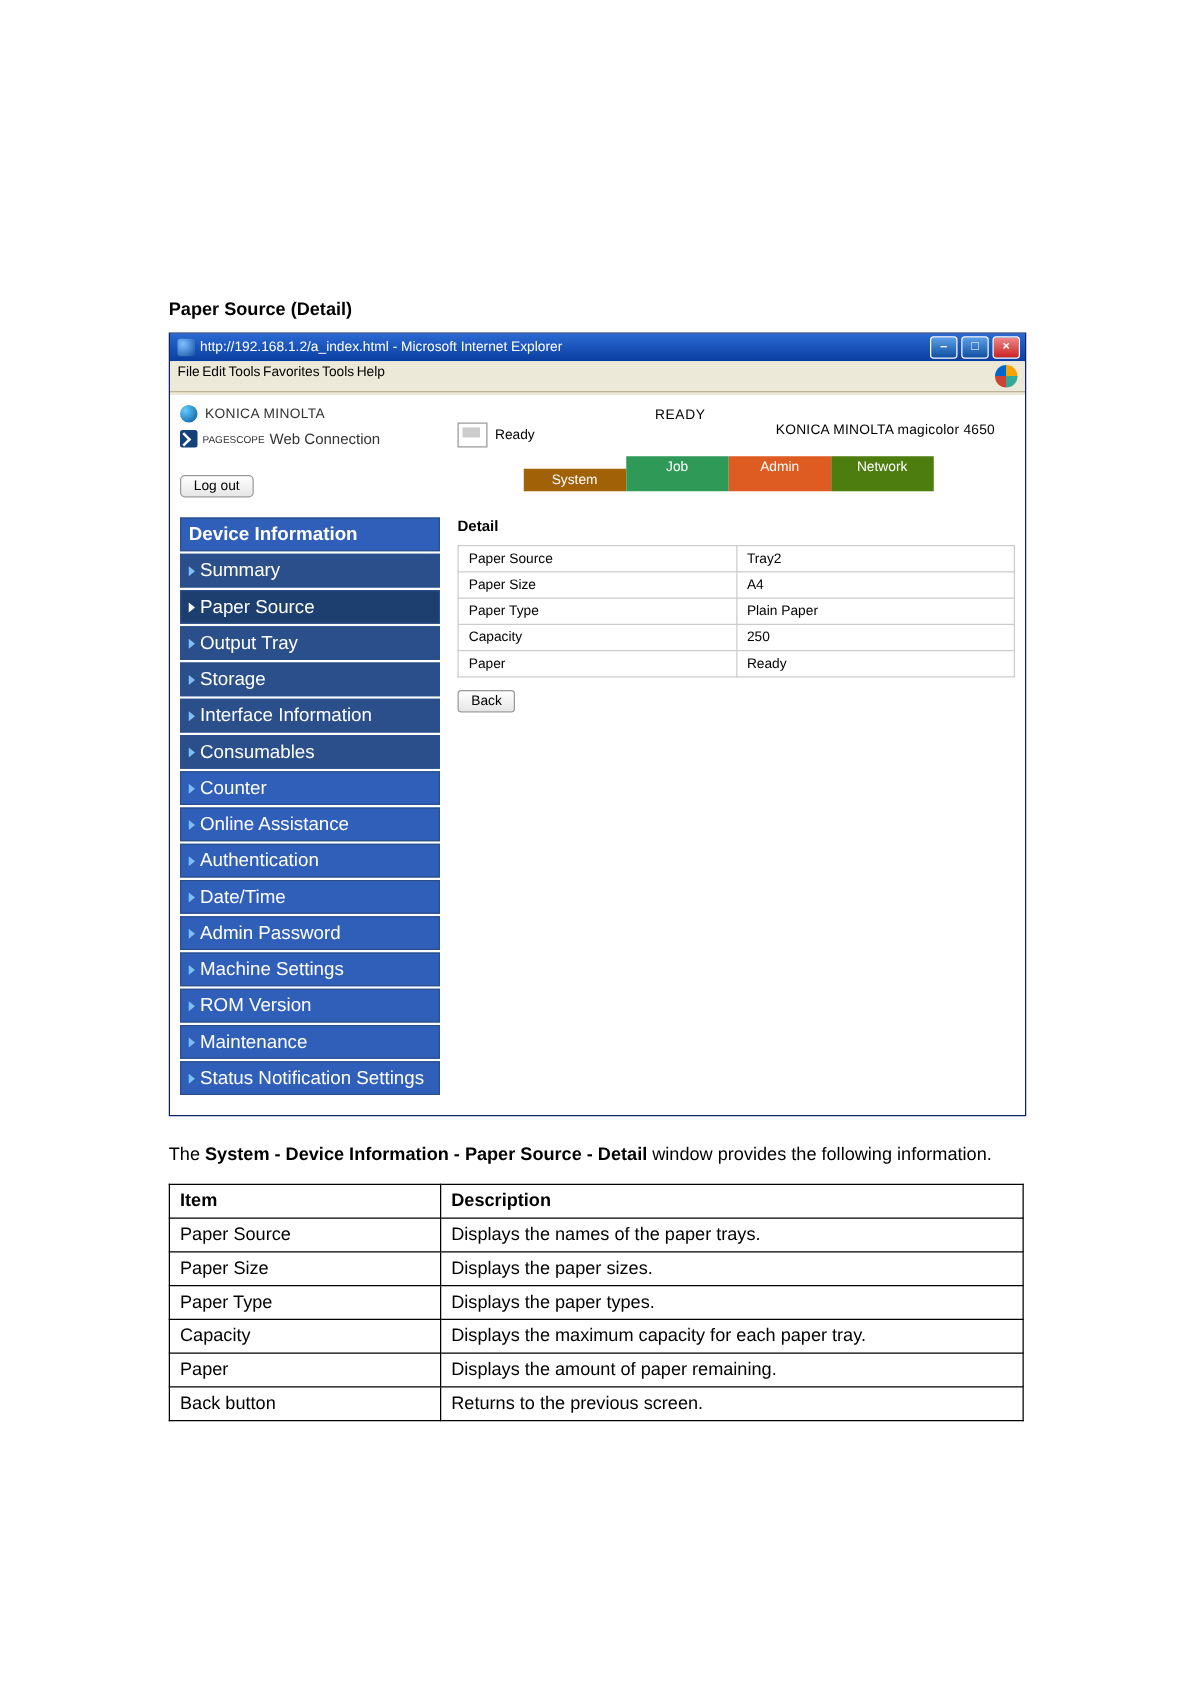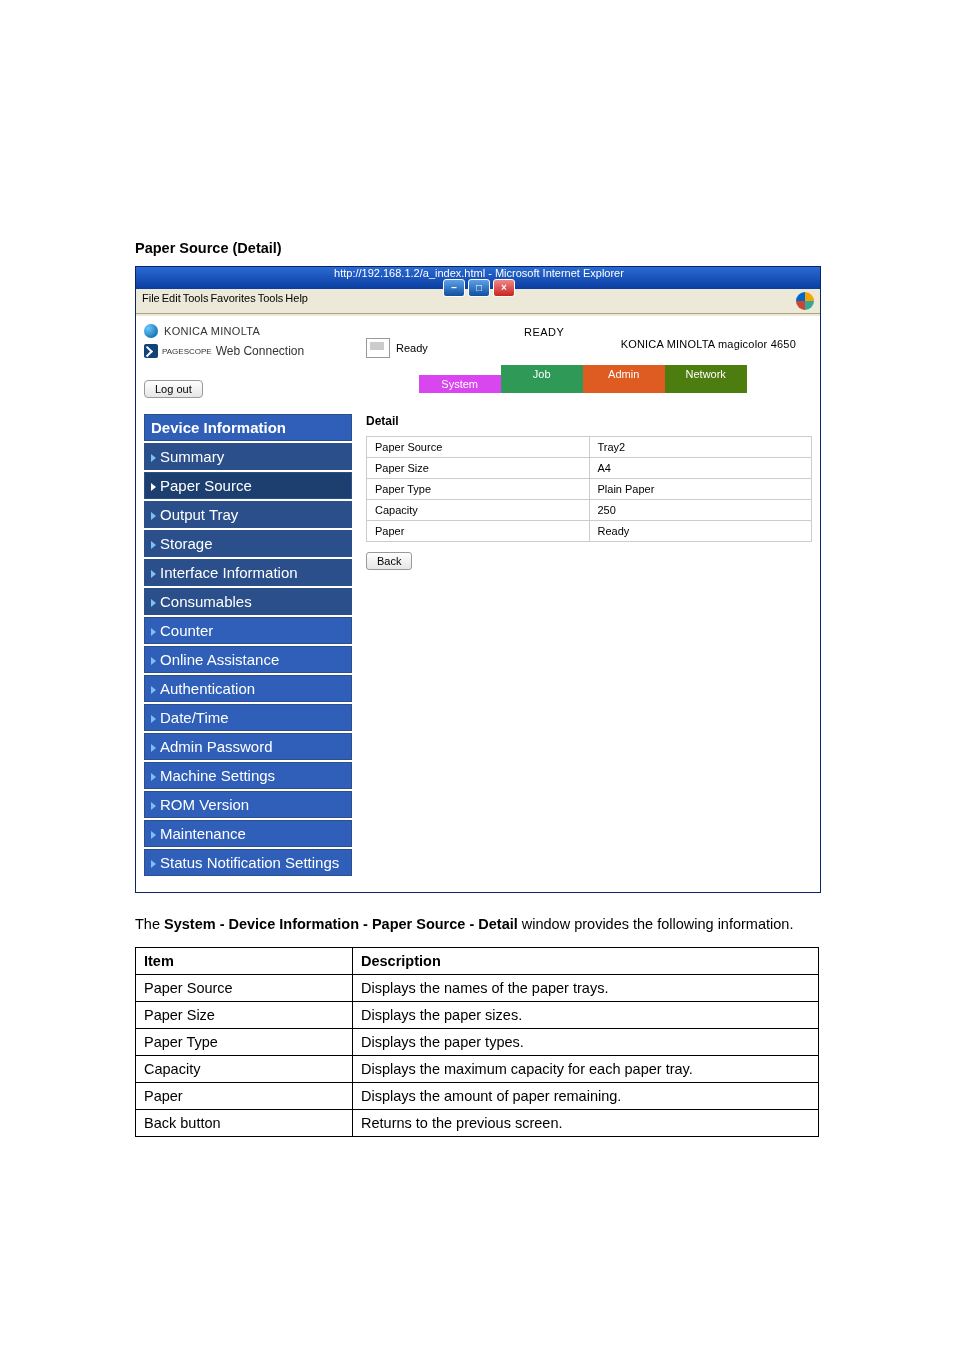--- a/index.html
+++ b/index.html
@@ -29,21 +29,20 @@
     font-size: 11px;
   }
   .ie-titlebar {
     height: 22px;
     background: linear-gradient(to bottom,#3a6ea5,#0a246a 6%,#0b55c6 50%,#0a246a);
     background: linear-gradient(#2a6ad3,#0a3da0);
     display: flex;
     align-items: center;
     padding: 0 4px 0 6px;
     color: #fff;
-    flex-direction: column;
   }
   .ie-titlebar .ie-icon {
     width: 14px; height:14px;
     background: radial-gradient(circle at 30% 30%, #7fbfff, #1050a0);
     border-radius: 2px;
     margin-right: 4px;
   }
   .ie-titlebar .title-text {
     flex: 1;
     font-size: 11px;
@@ -132,21 +131,21 @@
     margin-top: -21px;
     gap: 0;
   }
   .tabbar .tab {
     width: 82px;
     text-align:center;
     font-size: 11px;
     padding: 3px 0;
     color:#fff;
   }
-  .tab.system { background:#d946ef;margin-top:10px; }
+  .tab.system { background:#a16207;margin-top:10px; }
   .tab.job    { background:#2f9a58; }
   .tab.print  { background:#de5b22; }
   .tab.network{ background:#4d7c0f; }
   .content-row {
     display:flex;
     gap: 14px;
     margin-top: 16px;
   }
   .sidenav { width: 208px; }
   .nav-item {

